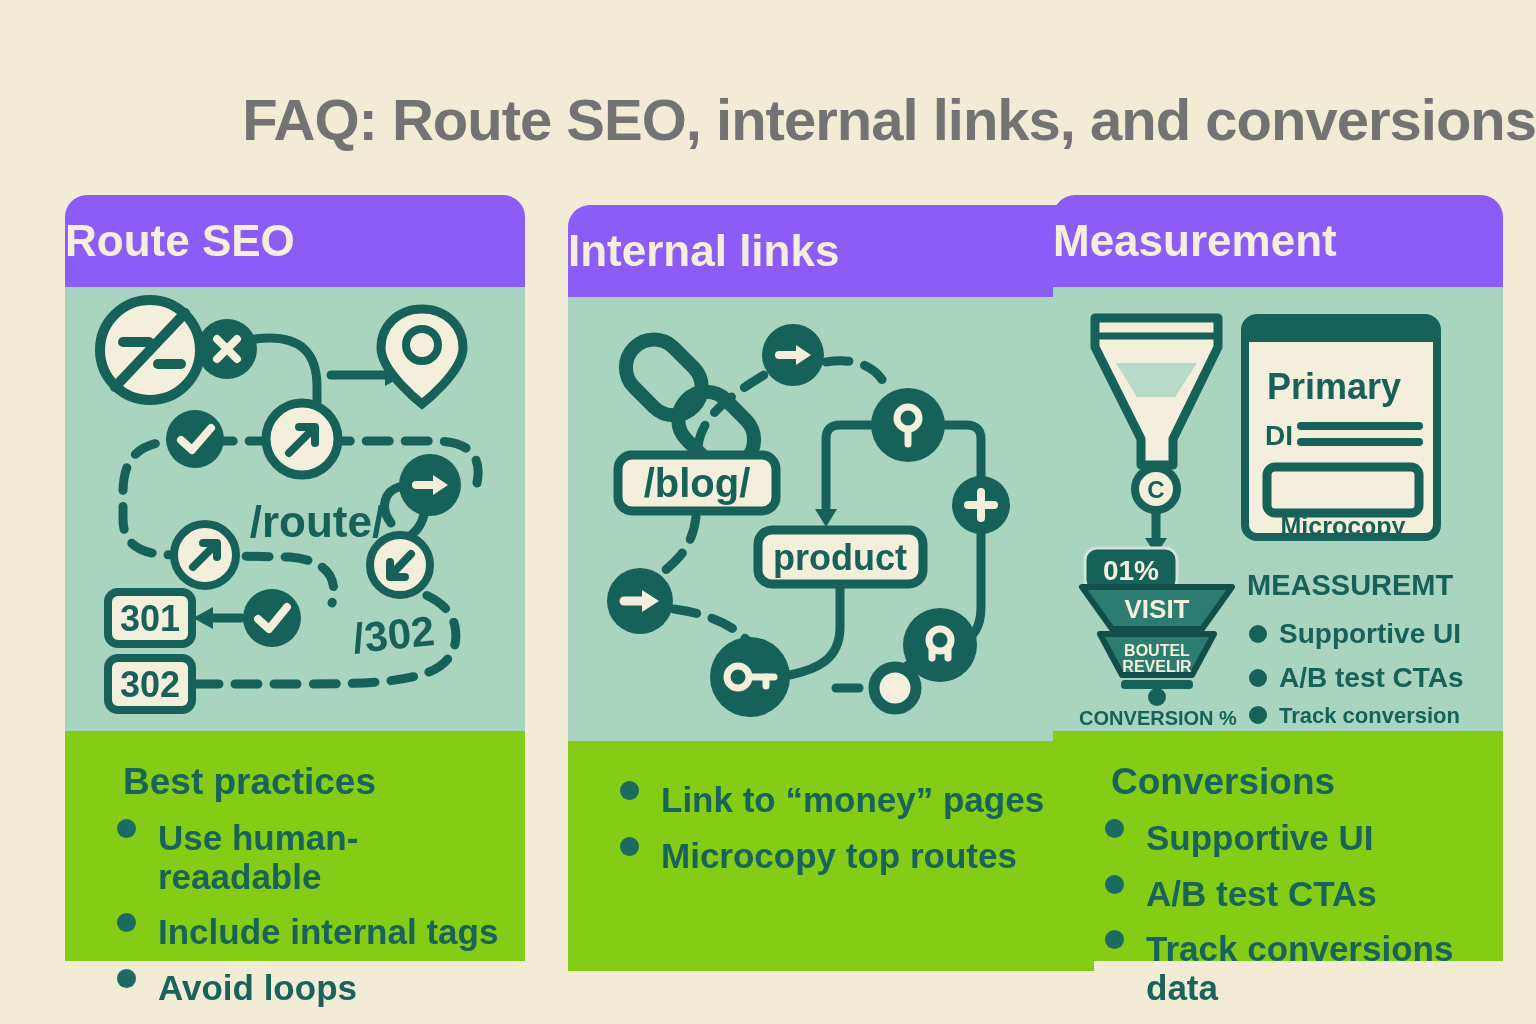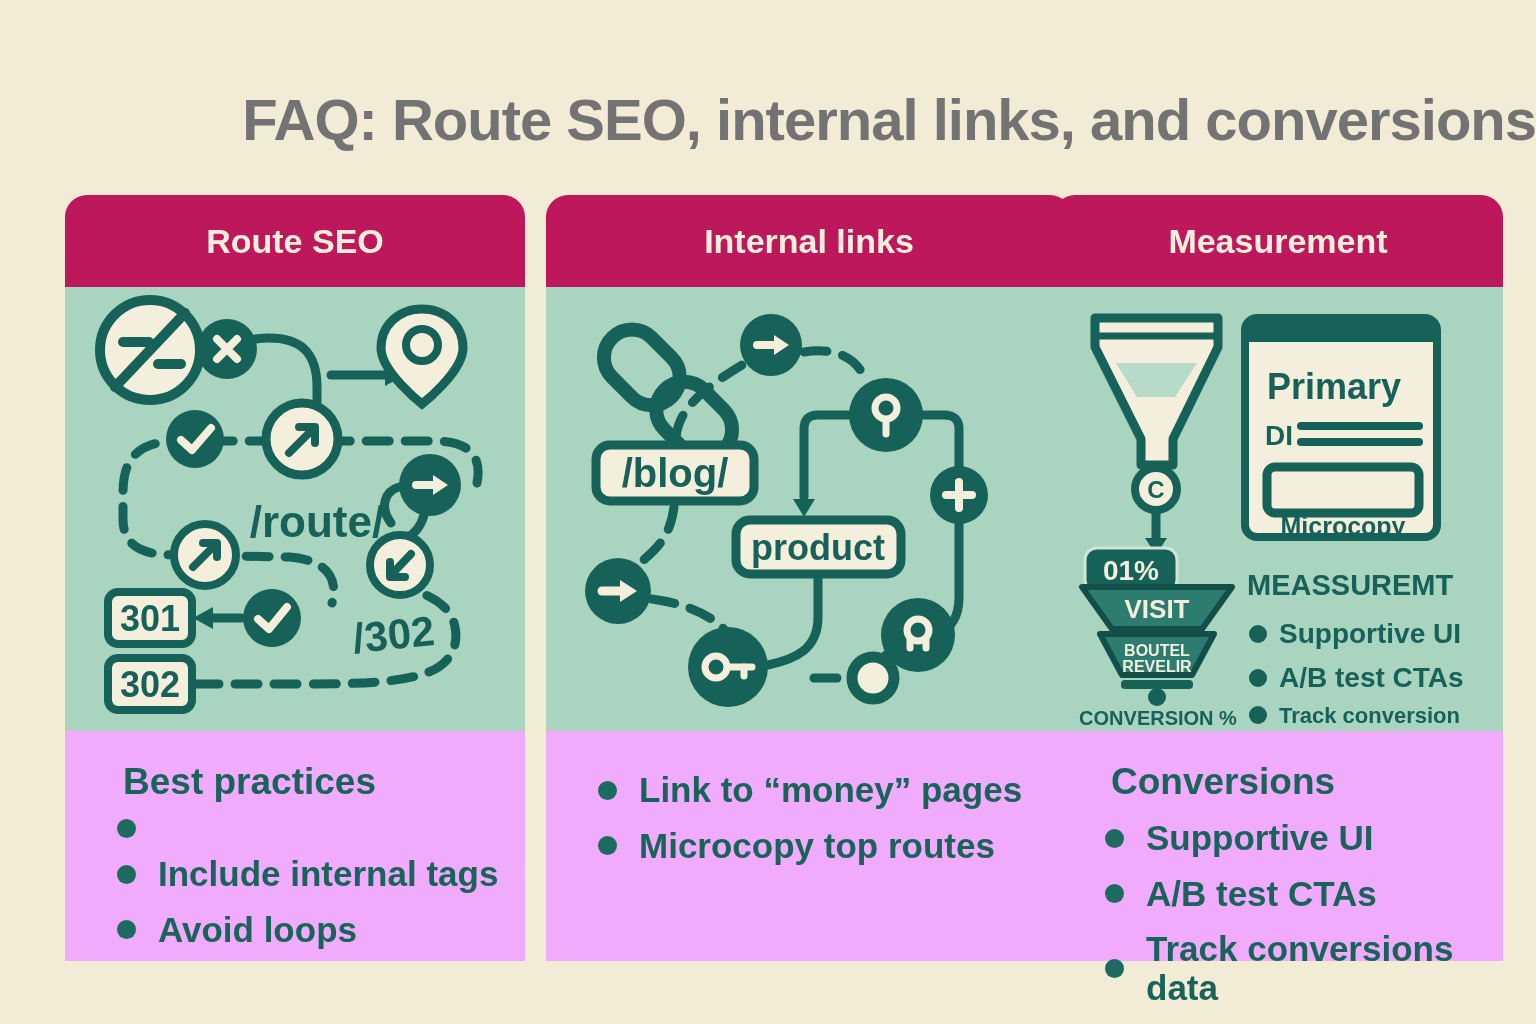--- a/index.html
+++ b/index.html
@@ -8,43 +8,43 @@
     background:#f2ecd6;
     font-family:"Liberation Sans", sans-serif;
   }
   .page-title{
     position:absolute;top:86px;left:0;width:100%;
     text-align:right;font-size:58px;font-weight:bold;color:#737373;
     letter-spacing:-1px;
   }
   .col-header{
     position:absolute;top:195px;height:92px;
-    background:#be185d;border-radius:22px 22px 0 0;
-    display:flex;align-items:center;justify-content:center;
-    color:#f4efdc;font-size:34px;font-weight:bold;
+    background:#8b5cf6;border-radius:22px 22px 0 0;
+    display:flex;align-items:center;
+    color:#f4efdc;font-size:44px;font-weight:bold;
   }
   .col-body{
     position:absolute;top:287px;height:444px;background:#a9d4c0;
   }
   .col-footer{
-    position:absolute;top:731px;height:230px;background:#f0abfc;
+    position:absolute;top:731px;height:230px;background:#84cc16;
     box-sizing:border-box;padding:30px 20px 0 52px;color:#19635a;
   }
   .col-footer .footer-heading{
     font-size:37px;font-weight:bold;margin:0 0 16px 6px;
   }
-  .bullet-row{display:flex;align-items:center;margin-bottom:17px;}
+  .bullet-row{display:flex;margin-bottom:17px;}
   .bullet-dot{
     width:19px;height:19px;border-radius:50%;background:#1d6a60;
     margin-right:22px;flex:0 0 auto;
   }
   .bullet-text{font-size:35px;font-weight:bold;line-height:1.1;}
   
   .c1{left:65px;width:460px;}
-  .c2{left:546px;width:526px;}
+  .c2{left:568px;width:526px;margin-top:10px;}
   .c3{left:1053px;width:450px;}
   svg{display:block;}
   svg text{font-family:"Liberation Sans", sans-serif;font-weight:bold;}
 </style>
 </head>
 <body>
 
 <div class="page-title">FAQ: Route SEO, internal links, and conversions</div>
 
 <div class="col-header c1">
@@ -132,20 +132,21 @@
       <text x="85" y="410" text-anchor="middle" font-size="36" fill="#176159">302</text>
     </g>
 
     <text x="330" y="362" text-anchor="middle" font-size="42" fill="#176159" transform="rotate(-6 330 362)">/302</text>
   </svg>
 </div>
 <div class="col-footer c1">
   <div class="footer-heading">Best practices</div>
   <div class="bullet-row">
     <span class="bullet-dot"></span>
+    <span class="bullet-text">Use human-reaadable</span>
   </div>
   <div class="bullet-row">
     <span class="bullet-dot"></span>
     <span class="bullet-text">Include internal tags</span>
   </div>
   <div class="bullet-row">
     <span class="bullet-dot"></span>
     <span class="bullet-text">Avoid loops</span>
   </div>
 </div>

